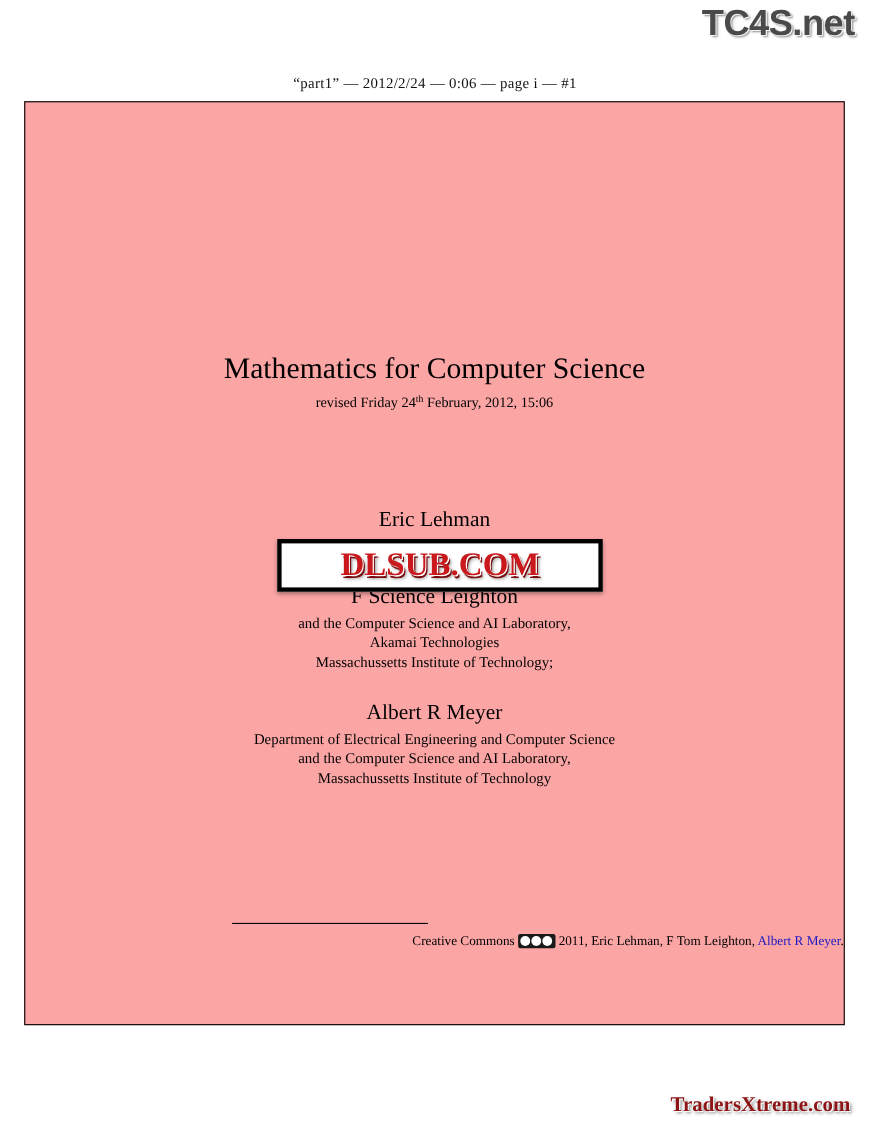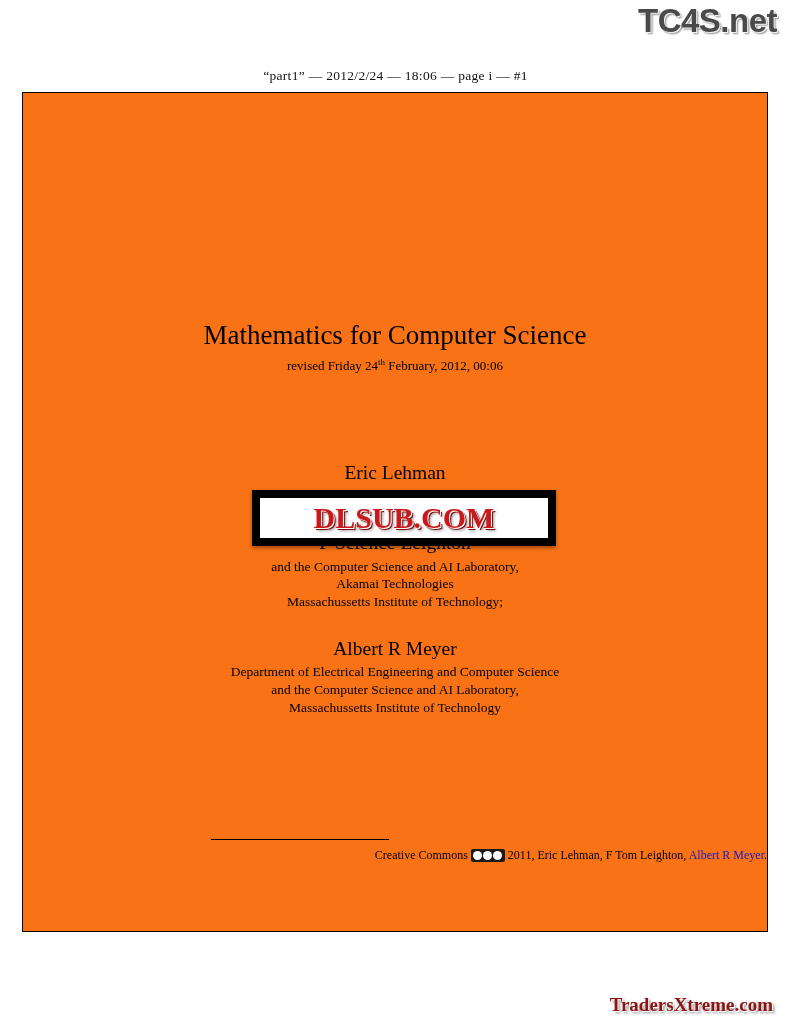--- a/index.html
+++ b/index.html
@@ -43,21 +43,21 @@
        2px 2px 3px rgba(0,0,0,0.5);
   }
 
   .wm-mid {
     position: absolute;
     left: 252px;
     top: 490px;
     width: 288px;
     height: 40px;
     background: #ffffff;
-    border: 8px solid #000000;
+    border: 4px solid #000000;
     box-shadow: 0 2px 4px rgba(0,0,0,0.35);
     display: flex;
     align-items: center;
     justify-content: center;
     z-index: 5;
   }
   .wm-mid span {
     font-family: "Liberation Serif", serif;
     font-weight: bold;
     font-size: 30px;
@@ -83,21 +83,21 @@
   }
 
   
   .page {
     position: absolute;
     left: 22px;
     top: 92px;
     width: 746px;
     height: 840px;
     border: 1px solid #000000;
-    background: #f97316;
+    background: #fca5a5;
     box-sizing: border-box;
   }
 
   .title-block {
     position: absolute;
     top: 228px;
     left: 0;
     width: 100%;
     text-align: center;
   }
@@ -172,28 +172,28 @@
   }
   .cc-badge i:nth-child(1) { left: 2px; }
   .cc-badge i:nth-child(2) { left: 12px; }
   .cc-badge i:nth-child(3) { left: 22px; }
 </style>
 </head>
 <body>
 
 <div class="wm-top">TC4S.net</div>
 
-<div class="runhead">“part1” — 2012/2/24 — 18:06 — page i — #1</div>
+<div class="runhead">“part1” — 2012/2/24 — 0:06 — page i — #1</div>
 
 <div class="page">
 
   <div class="title-block">
     <div class="book-title">Mathematics for Computer Science</div>
     <div class="revised">
-      <span>revised Friday 24</span><sup>th</sup><span> February, 2012, 00:06</span>
+      <span>revised Friday 24</span><sup>th</sup><span> February, 2012, 15:06</span>
     </div>
   </div>
 
   <div class="authors">
 
     <div class="author-block">
       <div class="author-name">Eric Lehman</div>
       <div class="author-aff">Google Inc.</div>
     </div>
 

